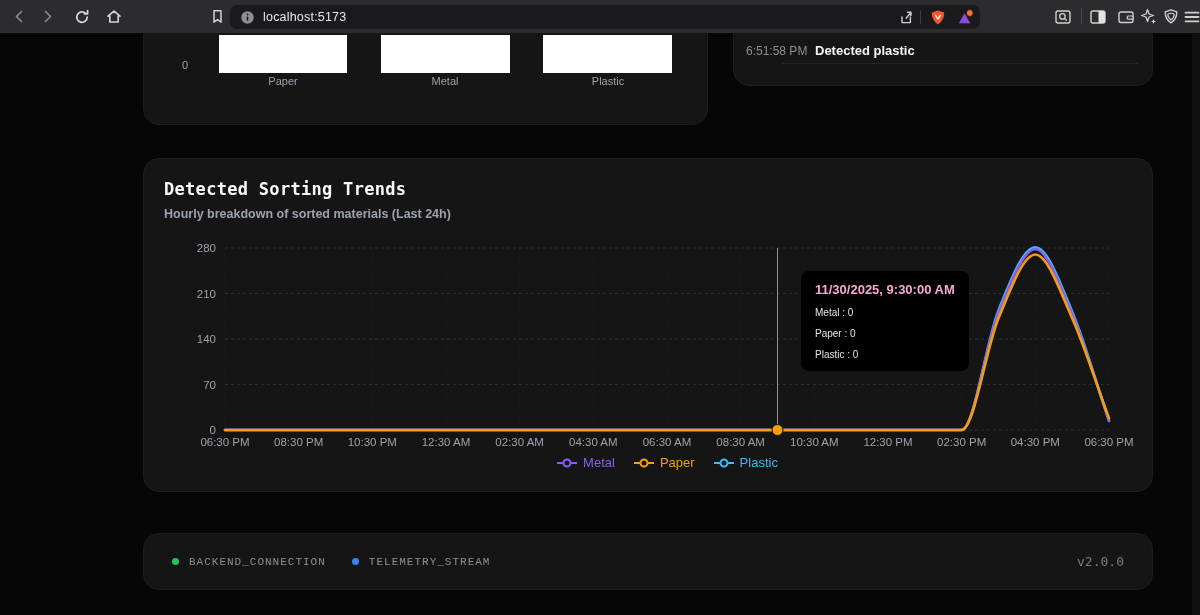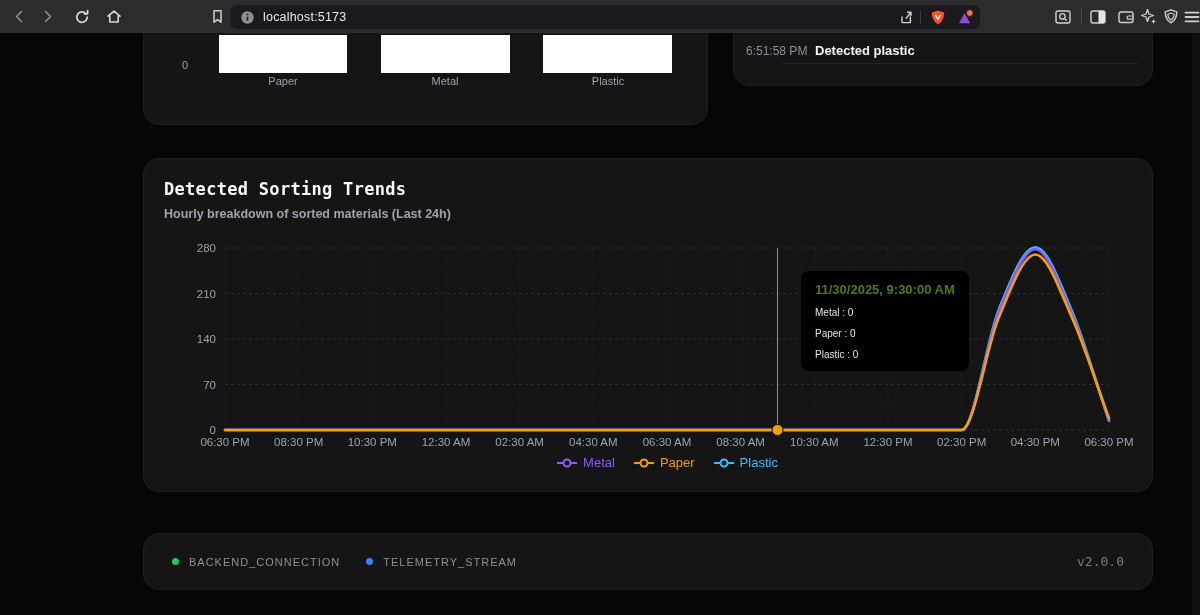--- a/index.html
+++ b/index.html
@@ -35,28 +35,28 @@
   
   #card-chart { left:95px; top:158px; width:1010px; height:334px; }
   .chart-title { position:absolute; left:20px; top:20px; font-family:"DejaVu Sans Mono", monospace; font-weight:bold; font-size:17px; color:#fafafa; letter-spacing:.3px; }
   .chart-sub { position:absolute; left:20px; top:48px; font-size:12.5px; color:#9ca3af;font-weight:bold; }
   #trend-svg { position:absolute; left:0; top:75px; }
   #legend { position:absolute; left:81px; top:296px; width:884px; display:flex; justify-content:center; gap:18px; align-items:center; }
   .leg-item { display:flex; align-items:center; gap:5px; font-size:13px; }
 
   
   #tooltip { position:absolute; left:657px; top:112px; background:#000000; border-radius:8px; padding:11px 14px; white-space:nowrap; z-index:10; }
-  .tt-title { color:#4d7c0f; font-size:13px; font-weight:bold;text-align:right; }
+  .tt-title { color:#f9a8d4; font-size:13px; font-weight:bold;text-align:right; }
   .tt-row { color:#e5e5e5; font-size:10px; margin-top:10px; }
 
   
   #card-footer { left:95px; top:533px; width:1010px; height:57px; display:flex; align-items:center; padding:0 28px; }
   .status { display:flex; align-items:center; gap:10px; margin-right:26px; }
   .dot { width:7px; height:7px; border-radius:50%; }
-  .status-label { font-family:Liberation Sans, sans-serif; font-size:11px; color:#8f8f8f; letter-spacing:1px; }
+  .status-label { font-family:Liberation Mono, monospace; font-size:11px; color:#8f8f8f; letter-spacing:1px; }
   .version { margin-left:auto; font-family:"DejaVu Sans Mono", monospace; font-size:13px; color:#7d7d7d; }
 </style>
 </head>
 <body>
 
 <div class="toolbar">
   <div class="tb-ic" style="left:10px">
     <svg width="17" height="17" viewBox="0 0 17 17">
         <path d="M10.5 3.5 L5.5 8.5 L10.5 13.5" stroke="#8a8a8a" stroke-width="1.7" fill="none" stroke-linecap="round" stroke-linejoin="round"></path>
       </svg>

